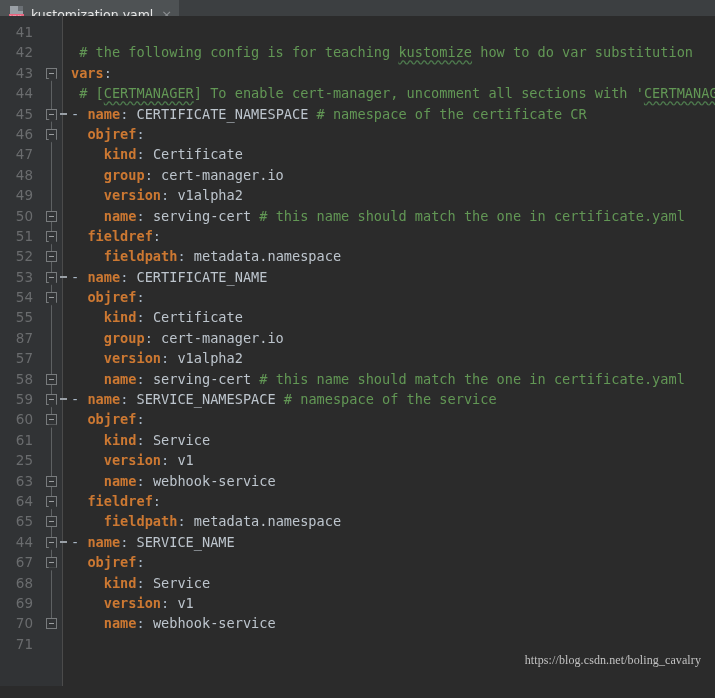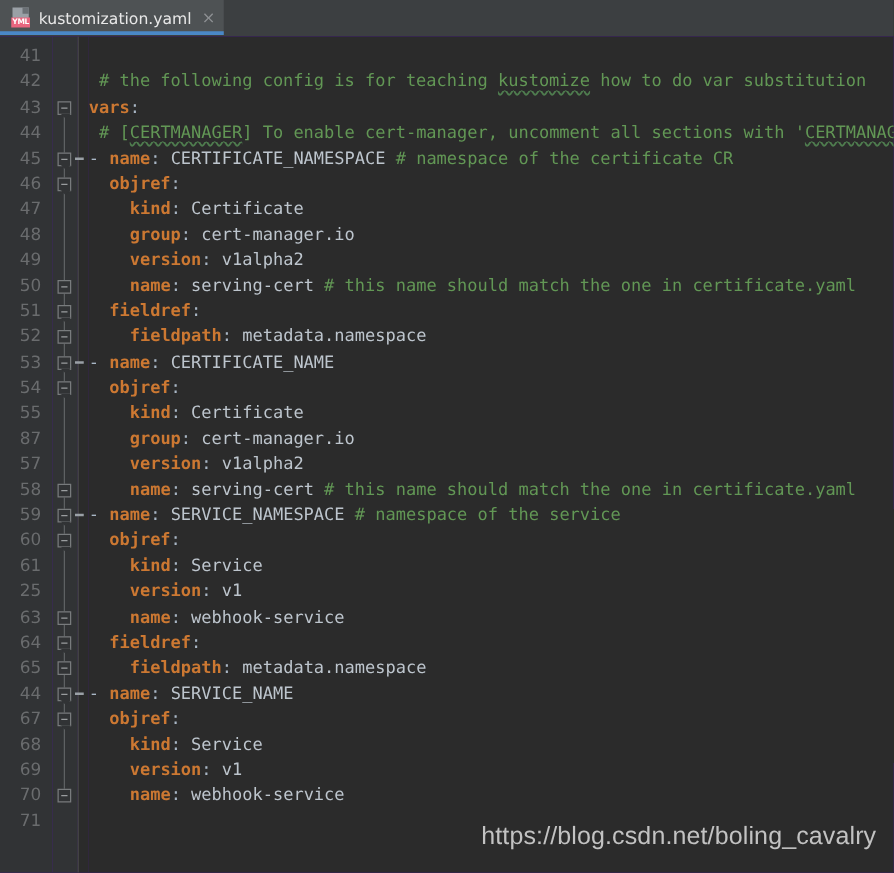--- a/index.html
+++ b/index.html
@@ -8,21 +8,21 @@
     background: #2b2b2b;
   }
   body {
     width: 715px; height: 698px;
     overflow: hidden;
     font-family: "DejaVu Sans Mono", monospace;
   }
 
   
   .tabbar {
-    height: 29px;
+    height: 16px;
     background: #3c3f41;
     display: flex;
     align-items: stretch;
     position: relative;
   }
   .tab {
     display: flex;
     align-items: center;
     padding: 0 7px 0 9px;
     background: #4e5254;
@@ -186,22 +186,22 @@
     text-decoration-line: underline;
     text-decoration-style: wavy;
     text-decoration-color: #4e7c4e;
     text-underline-offset: 2px;
   }
 
   .watermark {
     position: absolute;
     right: 14px;
     bottom: 18px;
-    font-family: Liberation Sans, sans-serif;
-    font-size: 20px;
+    font-family: Liberation Serif, serif;
+    font-size: 12px;
     color: #c2c2c2;
     letter-spacing: 0.1px;
   }
 </style>
 </head>
 <body>
 
 <div class="tabbar">
   <div class="tab">
     <span class="yml-icon">

